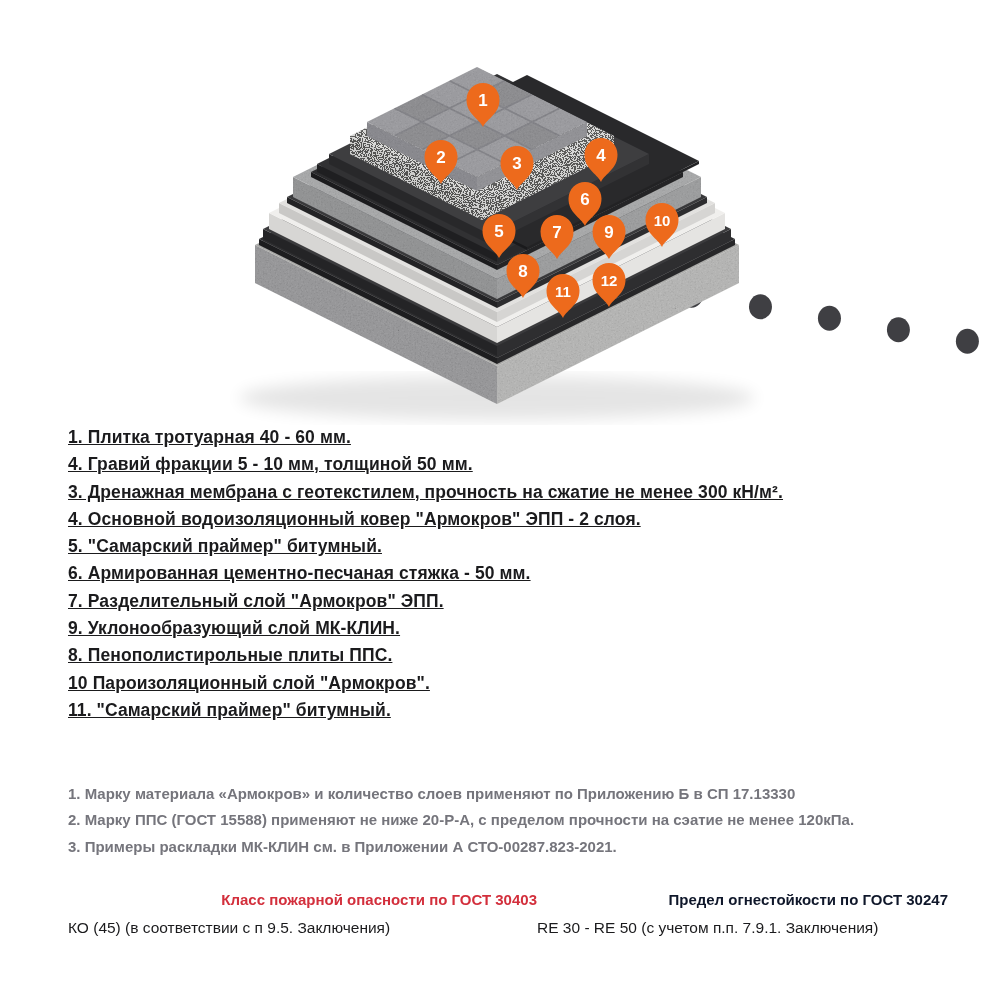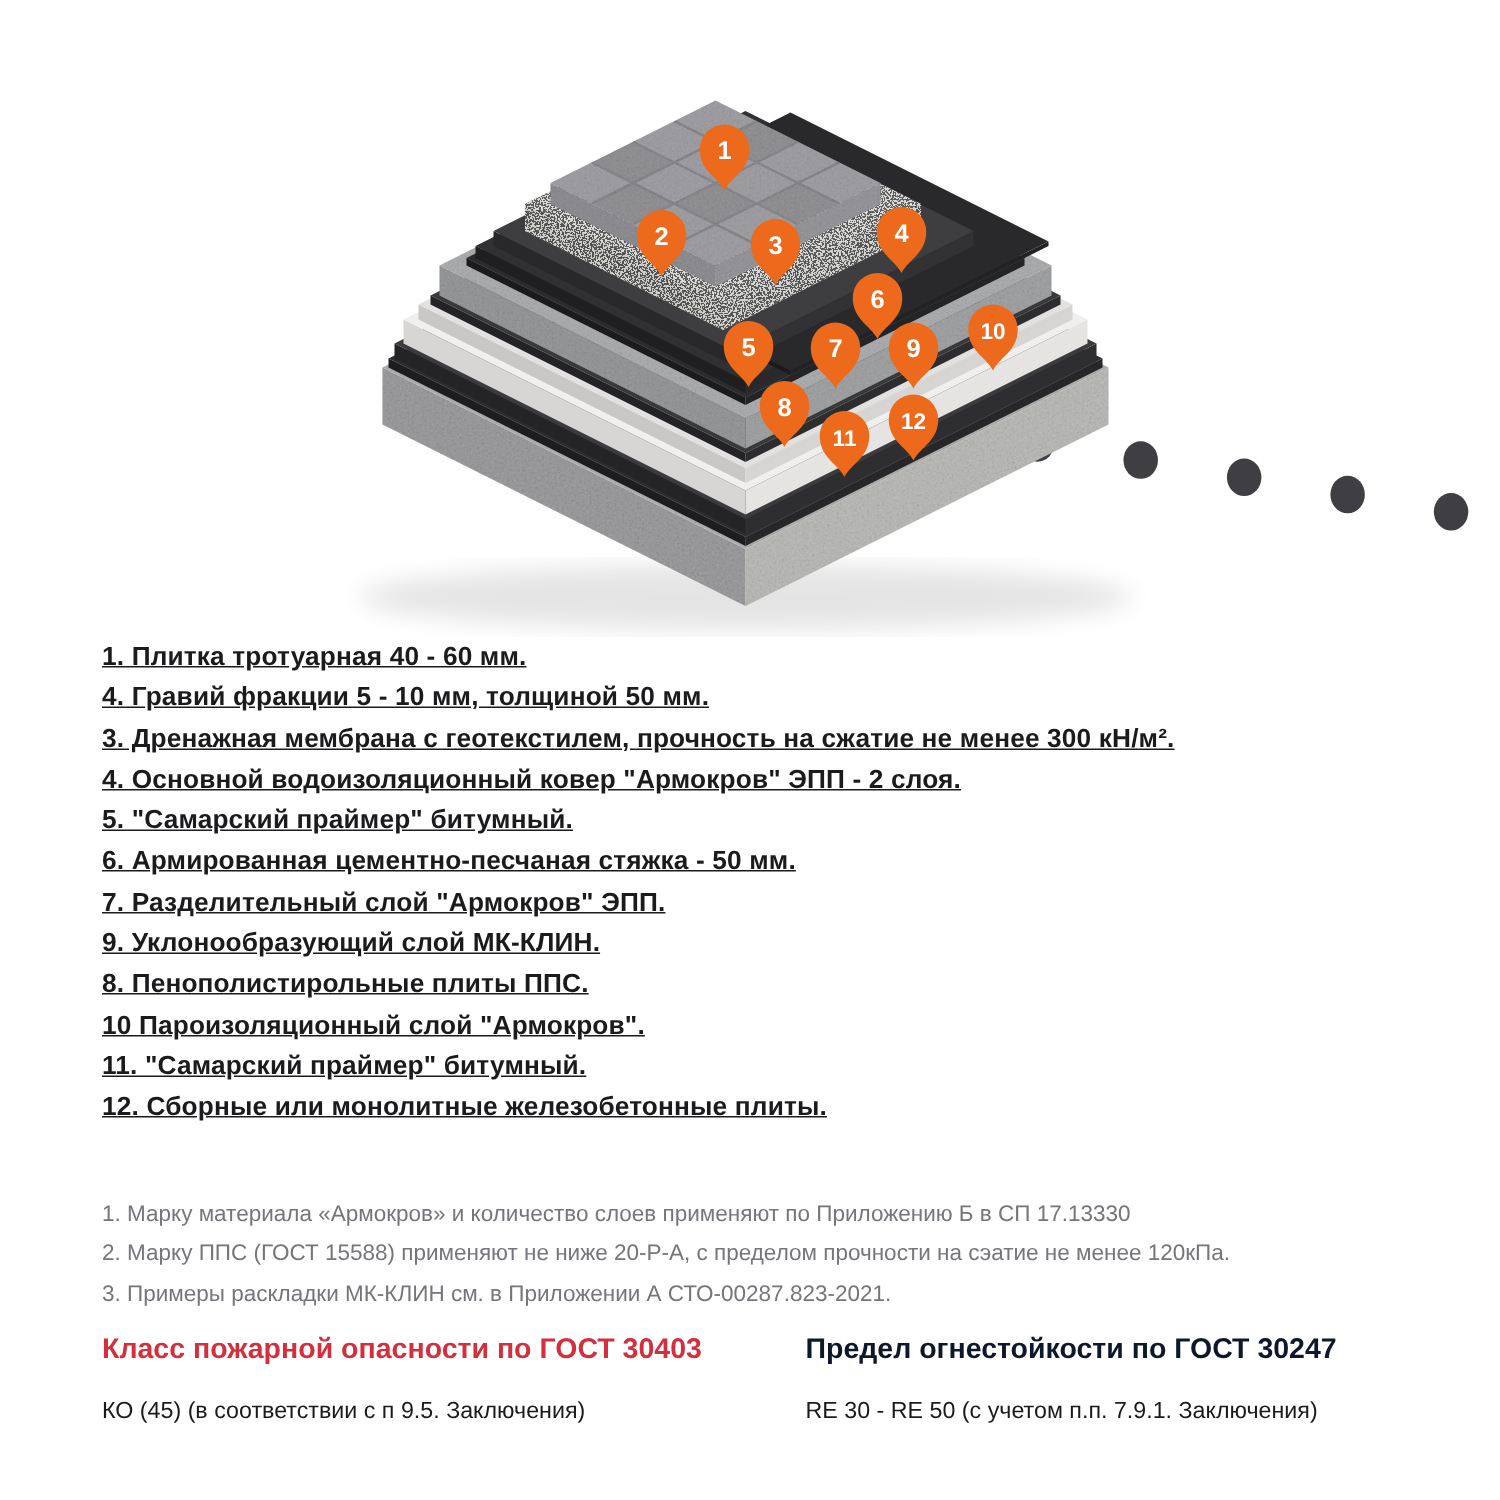--- a/index.html
+++ b/index.html
@@ -7,30 +7,30 @@
     width:1000px;height:1000px;background:#ffffff;position:relative;overflow:hidden;
     font-family:"Liberation Sans", sans-serif;
   }
   .diagram-wrap{position:absolute;left:0;top:0;width:1000px;height:430px;}
   .legend{
     position:absolute;left:68px;top:424px;margin:0;padding:0;
     font-size:17.5px;font-weight:700;color:#1b1b1d;letter-spacing:.1px;text-decoration:underline;
   }
   .legend div{line-height:27.3px;white-space:nowrap;}
   .footnotes{
-    position:absolute;left:68px;top:781px;font-size:15px;font-weight:400;color:#75757c;margin-top:16px;
+    position:absolute;left:68px;top:781px;font-size:15px;font-weight:700;color:#75757c;
   }
   .footnotes div{line-height:26.3px;white-space:nowrap;}
   .footer{
     position:absolute;left:68px;top:891px;display:flex;width:880px;
   }
   .footer .col{width:469px;}
   .footer .col.right{width:411px;}
-  .sec-title{font-size:19px;font-weight:700;line-height:17px;white-space:nowrap;}
-  .sec-value{font-size:15.5px;font-weight:500;color:#1b1b1d;margin-top:24px;line-height:17px;white-space:nowrap;}
+  .sec-title{font-size:15px;font-weight:700;line-height:17px;white-space:nowrap;text-align:right;}
+  .sec-value{font-size:15.5px;font-weight:500;color:#1b1b1d;margin-top:11px;line-height:17px;white-space:nowrap;}
 </style>
 </head>
 <body>
 
 <div class="diagram-wrap">
   <svg id="diagram-svg" width="1000" height="430" viewBox="0 0 1000 430">
     <defs>
       <filter id="blur8">
           <feGaussianBlur stdDeviation="8"></feGaussianBlur>
         </filter>
@@ -237,21 +237,20 @@
   <div>4. Гравий фракции 5 - 10 мм, толщиной 50 мм.</div>
   <div>3. Дренажная мембрана с геотекстилем, прочность на сжатие не менее 300 кН/м².</div>
   <div>4. Основной водоизоляционный ковер "Армокров" ЭПП - 2 слоя.</div>
   <div>5. "Самарский праймер" битумный.</div>
   <div>6. Армированная цементно-песчаная стяжка - 50 мм.</div>
   <div>7. Разделительный слой "Армокров" ЭПП.</div>
   <div>9. Уклонообразующий слой МК-КЛИН.</div>
   <div>8. Пенополистирольные плиты ППС.</div>
   <div>10 Пароизоляционный слой "Армокров".</div>
   <div>11. "Самарский праймер" битумный.</div>
-  <div>12. Сборные или монолитные железобетонные плиты.</div>
 </div>
 
 <div class="footnotes">
   <div>1. Марку материала «Армокров» и количество слоев применяют по Приложению Б в СП 17.13330</div>
   <div>2. Марку ППС (ГОСТ 15588) применяют не ниже 20-Р-А, с пределом прочности на сэатие не менее 120кПа.</div>
   <div>3. Примеры раскладки МК-КЛИН см. в Приложении А СТО-00287.823-2021.</div>
 </div>
 
 <div class="footer">
   <div class="col">

